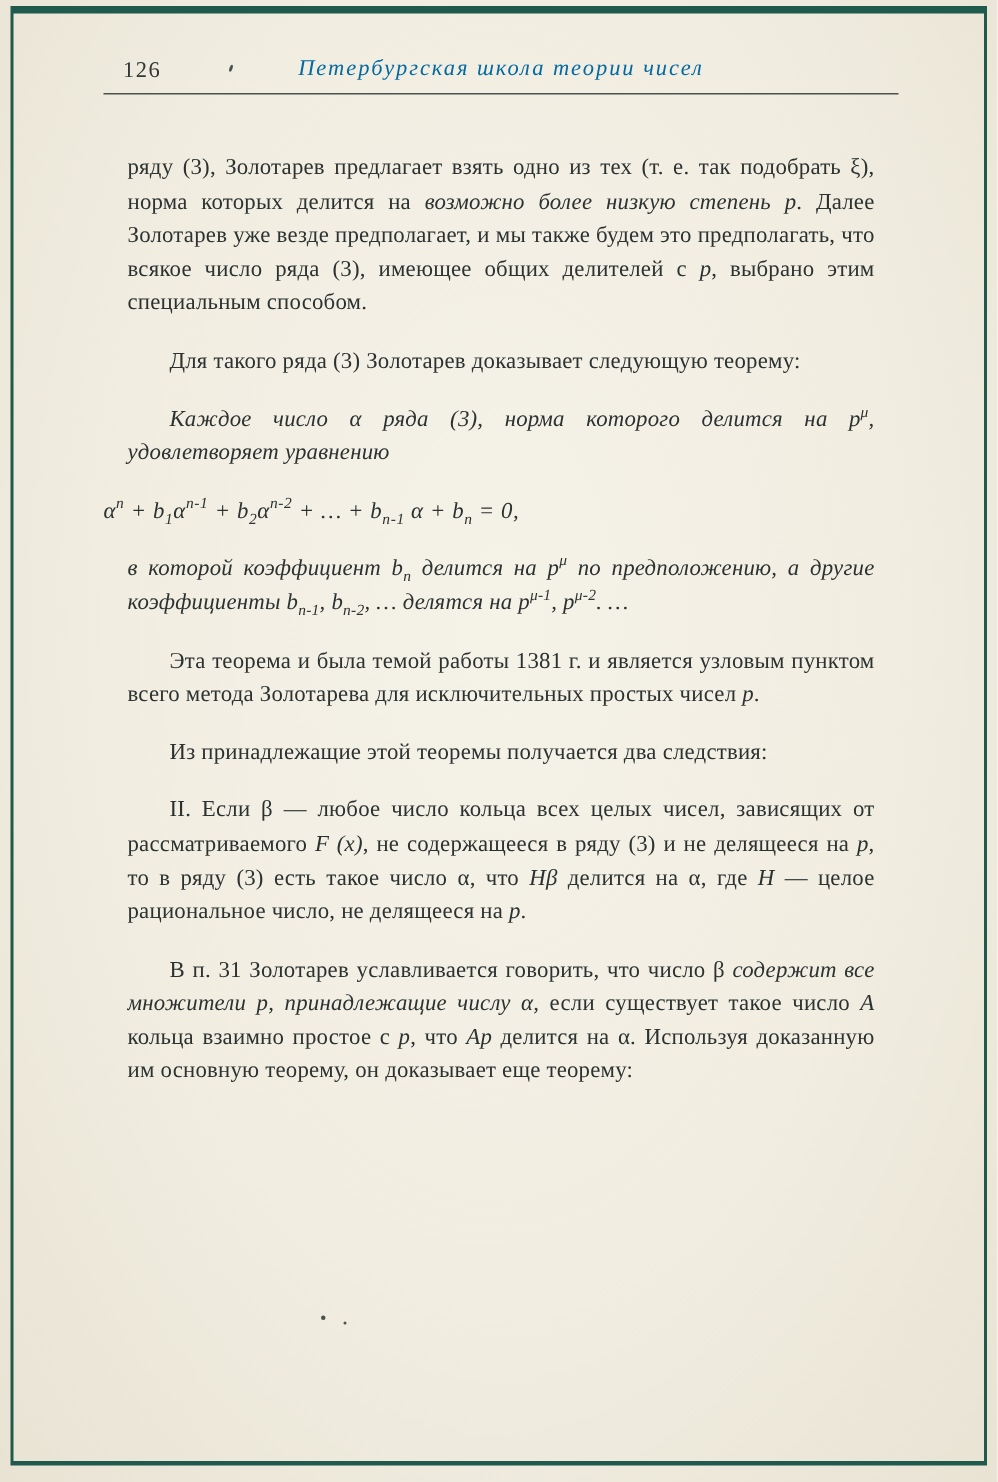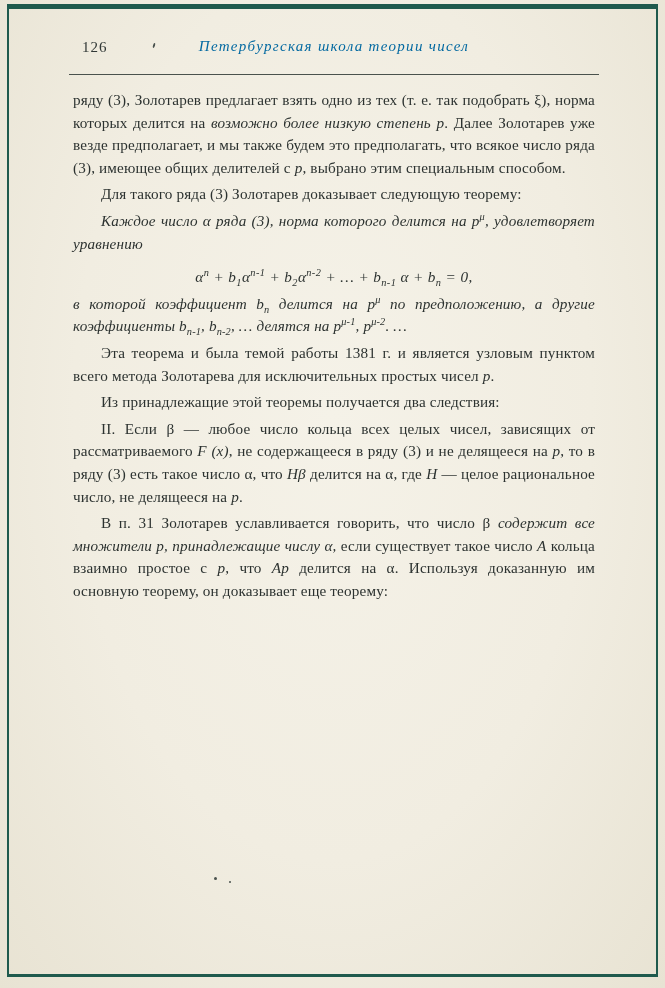--- a/index.html
+++ b/index.html
@@ -18,21 +18,21 @@
     left: 7px; right: 7px; top: 4px; bottom: 11px;
     border: 2px solid #1f5a4d;
     border-top-width: 5px;
     border-bottom-width: 3px;
     pointer-events: none;
   }
 
   .header {
     position: absolute;
     top: 38px; left: 69px; width: 530px;
-    padding-bottom: 19px;
+    padding-bottom: 7px;
     border-bottom: 1px solid #4a524d;
   }
   .page-number {
     position: absolute; left: 13px; top: 1px;
     font-size: 15px; letter-spacing: 1px; color: #313836;
   }
   .header-title {
     text-align: center;
     font-style: italic;
     font-size: 15px;
@@ -42,26 +42,26 @@
 
   .text-block {
     position: absolute;
     top: 85px; left: 69px; width: 530px;
     font-size: 15.2px;
     line-height: 22.6px;
     text-align: justify;
     letter-spacing: 0.01em;
     hyphens: auto;
   }
-  .para { margin: 4px; }
+  .para { margin: 16px; }
   .para.indent { text-indent: 28px; }
   .para.italic { font-style: italic; }
   .it { font-style: italic; }
   .para.equation {
-    text-align: center;
+    text-align: left;
     text-indent: 0;
     margin: 11px 0 1px 0;
     letter-spacing: 0.4px;
   }
   sup, sub { font-size: 68%; line-height: 0; }
 
   .speck {
     position: absolute;
     background: #4a524e;
     border-radius: 50%;

